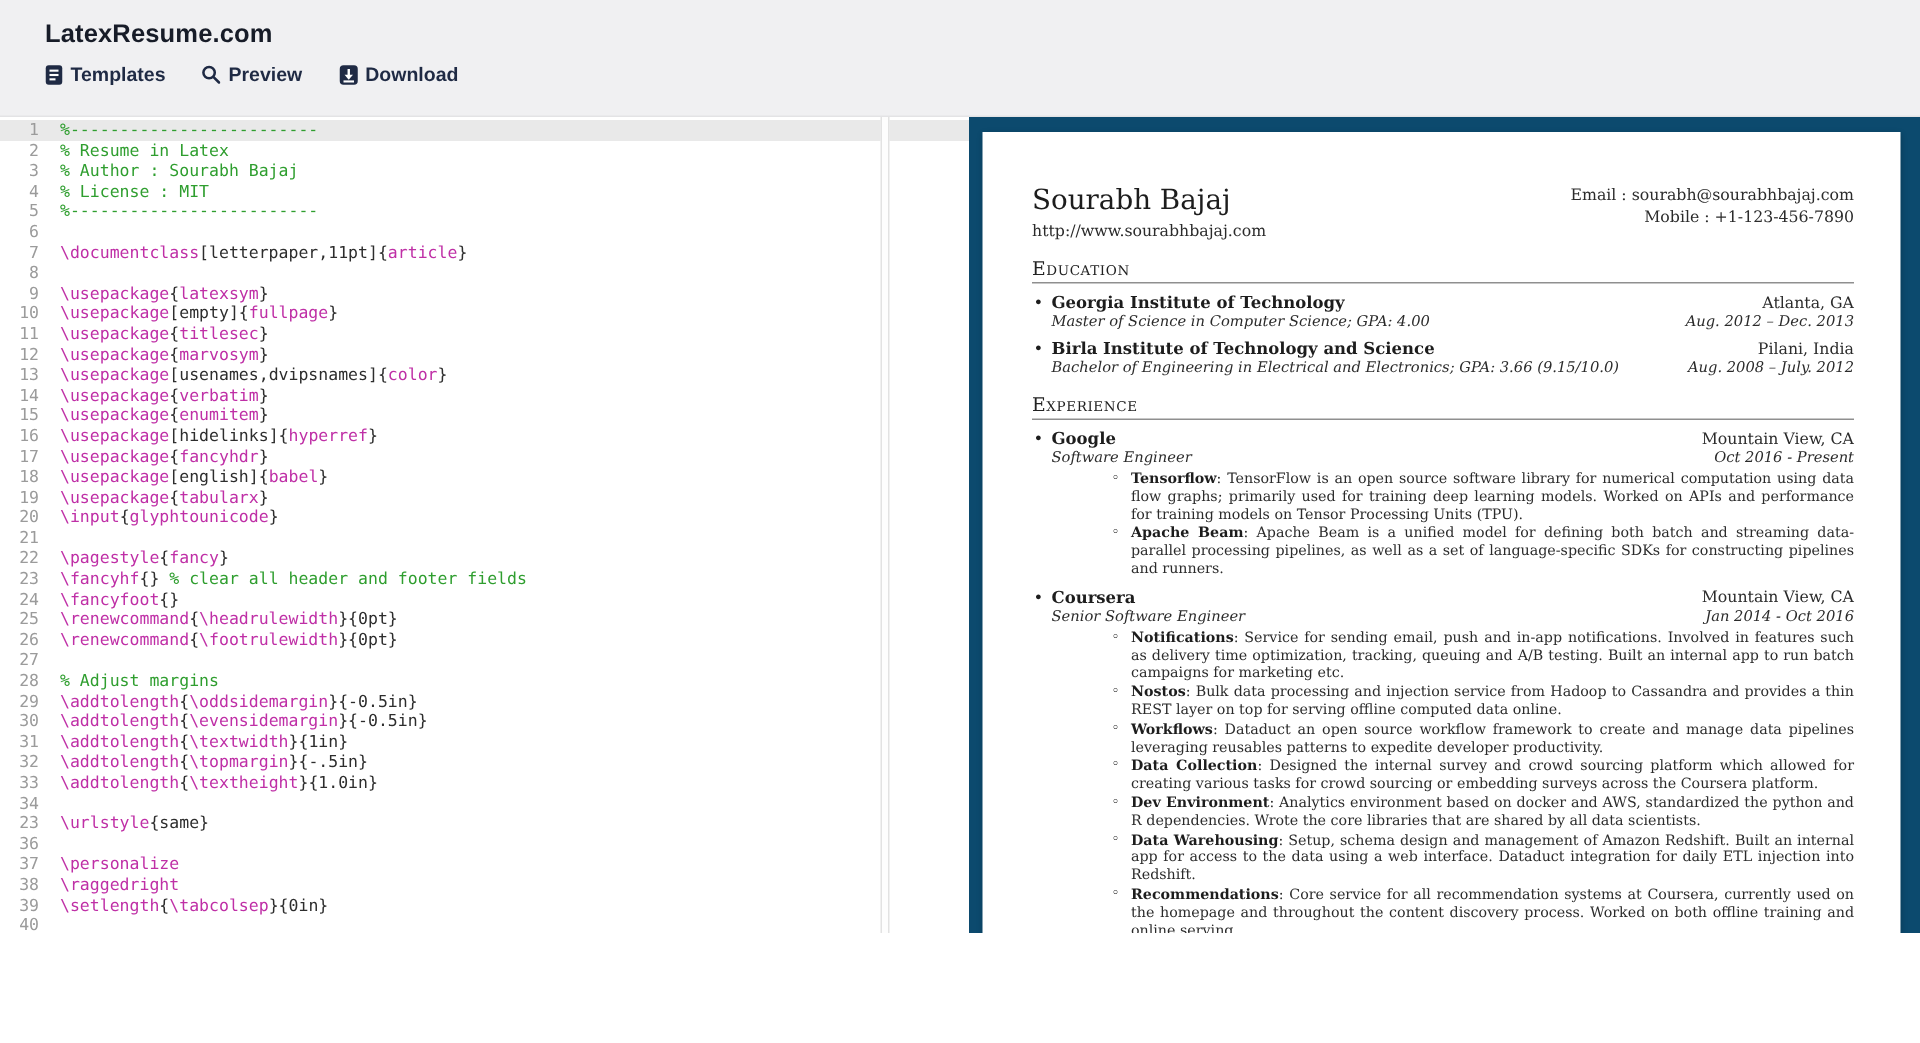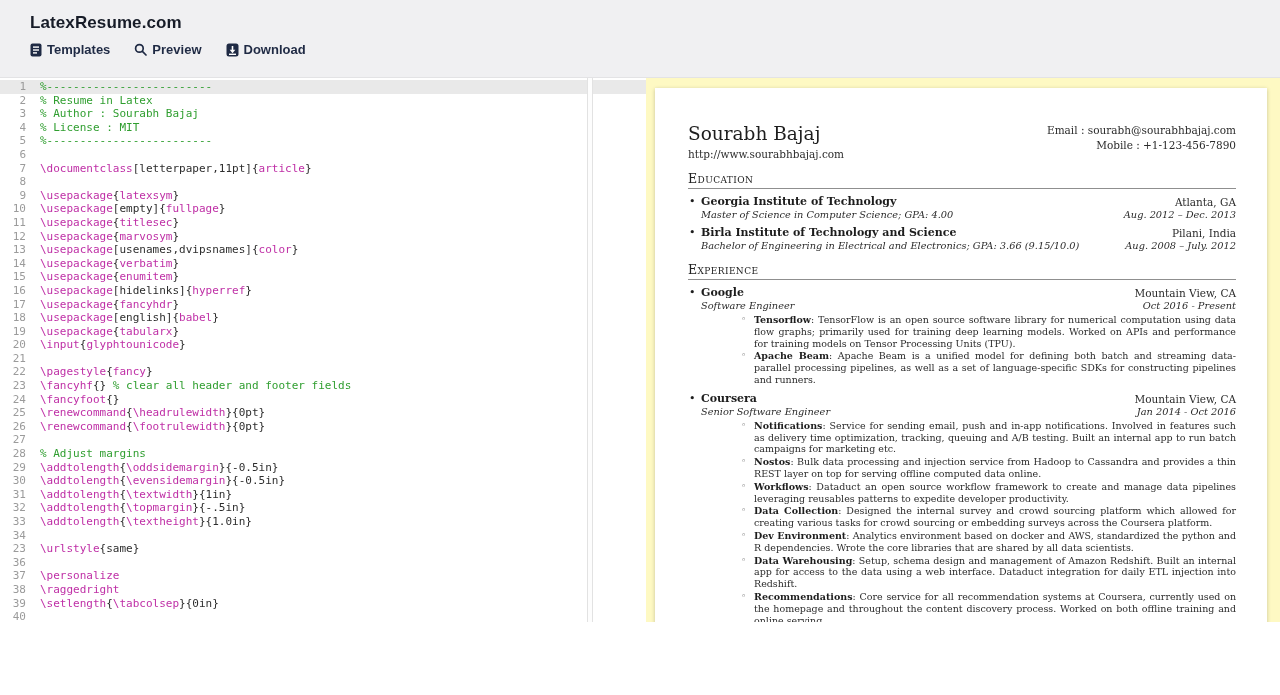--- a/index.html
+++ b/index.html
@@ -27,33 +27,33 @@
   .ln{flex:none;width:26px;text-align:right;color:#9b9b9b;}
   .fold{flex:none;width:14px;text-align:center;color:#777;font-size:8px;line-height:13.6px;}
   .code{flex:1;}
   .tok-c{color:var(--syntax-comment,#2f9e2f);}
   .tok-k{color:var(--syntax-command,#bf2fa6);}
   .tok-p{color:var(--syntax-plain,#2d2d2d);}
   .ruler{position:absolute;left:587px;top:0;bottom:0;width:4px;background:#fdfdfd;
          border-left:1px solid #e2e2e2;border-right:1px solid #e2e2e2;pointer-events:none;}
 
   
-  .viewer{position:relative;flex:1;background:#fef9c3;overflow:hidden;}
+  .viewer{position:relative;flex:1;background:#0c4a6e;overflow:hidden;}
   .page{position:absolute;left:9px;top:10px;width:612px;height:760px;background:#fff;
         box-shadow:0 1px 4px rgba(0,0,0,.22);box-sizing:border-box;
         padding:35px 31px 20px 33px;color:#2b2b2b;
         font-family:"DejaVu Serif","Liberation Serif",serif;}
   .rhead{display:flex;justify-content:space-between;align-items:flex-start;}
   .rname{font-size:18.5px;color:#1d1d1d;}
   .rsite{font-size:10.5px;margin-top:4px;}
   .rright{text-align:right;font-size:10.5px;line-height:15px;}
   .rheading{font-size:12.5px;font-variant:small-caps;letter-spacing:.4px;color:#222;
             border-bottom:1px solid #8f8f8f;padding-bottom:2px;margin:11px 0 4px 0;}
   .ritem{margin-top:6px;}
-  .rrow{display:flex;justify-content:space-between;align-items:flex-end;}
+  .rrow{display:flex;justify-content:space-between;align-items:center;}
   .rorg{position:relative;padding-left:13px;font-weight:700;font-size:11px;color:#1d1d1d;}
   .rorg::before{content:"\2022";position:absolute;left:1px;font-weight:400;}
   .rloc{font-size:10.5px;white-space:nowrap;padding-left:10px;}
   .rsub{margin-top:1px;}
   .rrole{font-style:italic;font-size:9.8px;padding-left:13px;}
   .rdates{font-style:italic;font-size:9.8px;white-space:nowrap;padding-left:10px;}
   .rbullets{margin:3px 0 0 52px;}
   .rbullet{position:relative;padding-left:14px;font-size:9.5px;line-height:11.8px;
            text-align:justify;margin-bottom:1px;}
   .rbullet::before{content:"\25E6";position:absolute;left:1px;font-size:9px;}

